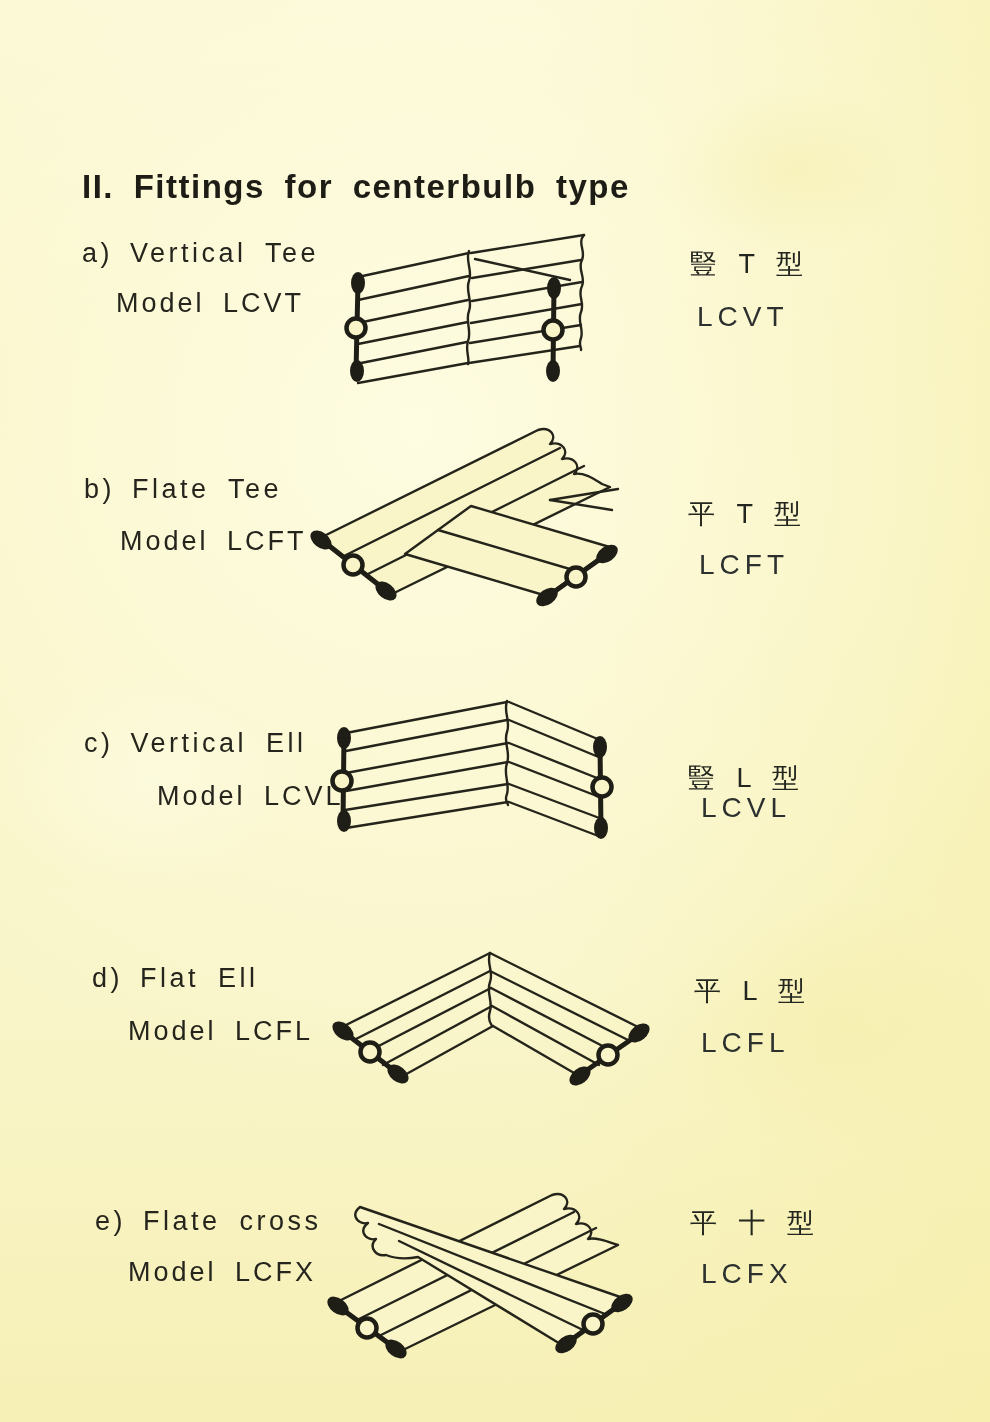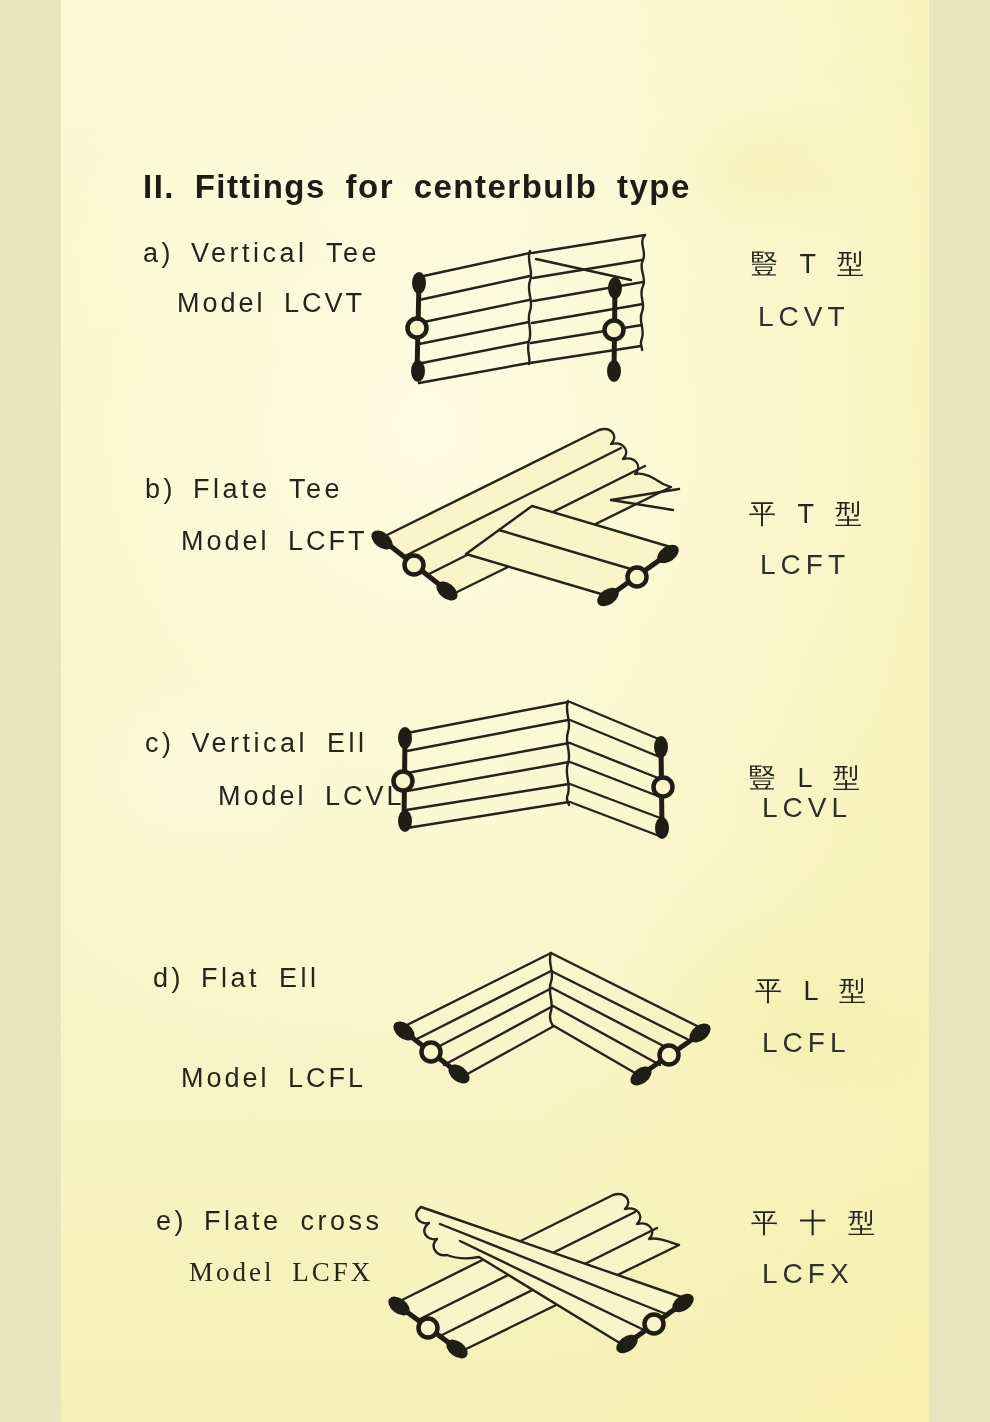--- a/index.html
+++ b/index.html
@@ -1,19 +1,19 @@
 <!DOCTYPE html>
 <html><head>
 <meta charset="utf-8">
 <style>
   html,body{margin:0;padding:0;}
   body{background:#e8e4bb;font-family:"Liberation Sans", sans-serif;}
   .page{
     position:relative;
-    width:868px;height:1422px;
+    width:990px;height:1422px;
     margin:0 auto;
     overflow:hidden;
     background:
       radial-gradient(120% 80% at 42% 30%, rgba(255,253,230,.85) 0%, rgba(255,253,230,0) 60%),
       linear-gradient(90deg, rgba(250,246,200,0) 55%, rgba(246,238,164,.45) 100%),
       linear-gradient(180deg, #fbf8d4 0%, #f9f5c6 25%, #f9f5c9 70%, #f6f0b6 100%);
     color:#23221c;
   }
   
   .page::before{
@@ -48,24 +48,24 @@
   
   .a-label{left:82px;top:238px;}   .a-model{left:116px;top:288px;}
   .a-zh{left:690px;top:246px;}     .a-code{left:697px;top:301px;}
   .a-svg{left:318px;top:222px;}
   .b-label{left:84px;top:474px;}   .b-model{left:120px;top:526px;}
   .b-zh{left:688px;top:496px;}     .b-code{left:699px;top:549px;}
   .b-svg{left:288px;top:410px;}
   .c-label{left:84px;top:728px;}   .c-model{left:122px;top:781px;margin-left:35px;}
   .c-zh{left:688px;top:760px;}     .c-code{left:701px;top:792px;}
   .c-svg{left:308px;top:688px;}
-  .d-label{left:92px;top:963px;}   .d-model{left:120px;top:1016px;margin-top:47px;}
+  .d-label{left:92px;top:963px;}   .d-model{left:128px;top:1016px;}
   .d-zh{left:694px;top:973px;}     .d-code{left:701px;top:1027px;}
   .d-svg{left:300px;top:928px;}
-  .e-label{left:95px;top:1206px;}  .e-model{left:128px;top:1257px;font-family:Liberation Serif, serif;}
+  .e-label{left:95px;top:1206px;}  .e-model{left:128px;top:1257px;}
   .e-zh{left:690px;top:1205px;}    .e-code{left:701px;top:1258px;}
   .e-svg{left:300px;top:1175px;}
   
   .ln{fill:none;stroke:#25241b;stroke-width:2.4;stroke-linecap:round;stroke-linejoin:round;}
   .tube{fill:#f9f5c8;stroke:#25241b;stroke-width:2.4;stroke-linejoin:round;}
   .bar{stroke:#1f1e16;stroke-width:5;stroke-linecap:round;}
   .blob{fill:#1f1e16;}
   .ring{fill:#f9f5c8;stroke:#1f1e16;stroke-width:4.5;}
 </style>
 </head>

